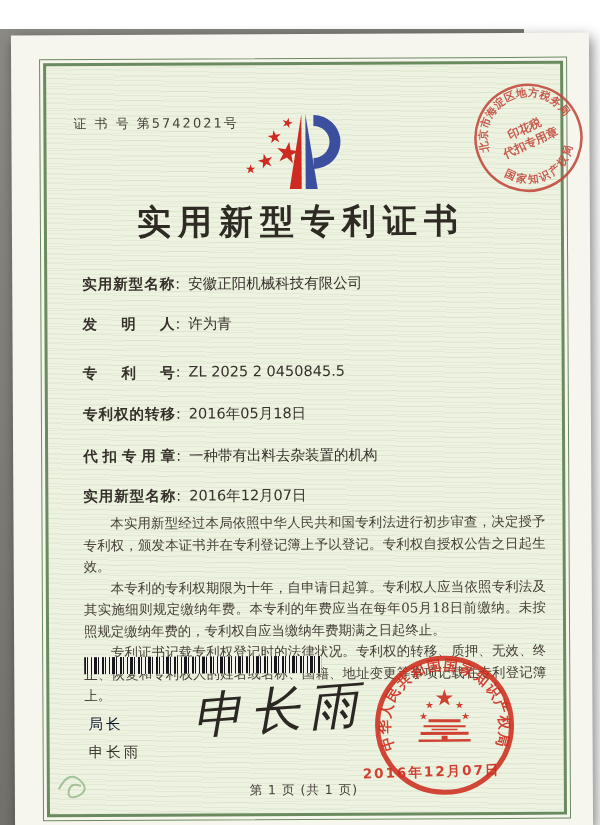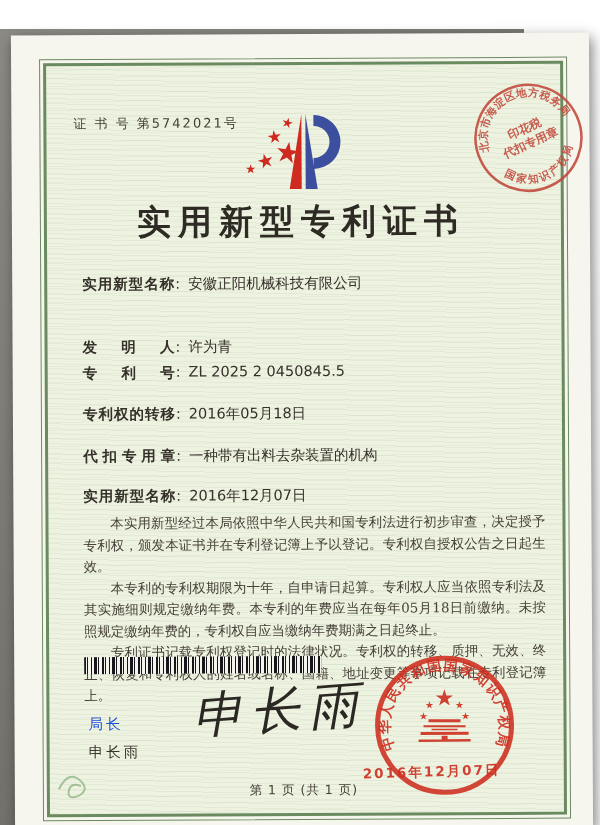--- a/index.html
+++ b/index.html
@@ -27,21 +27,21 @@
   .fsep{margin:0 8px 0 1px;}
   .paras{left:70px;top:478px;width:462px;color:#474139;
     font-family:"DejaVu Serif",serif;font-size:13.4px;line-height:21.5px;
     text-align:justify;}
   .paras p{margin:0;text-indent:2em;}
   .barcode{left:70px;top:622px;width:237px;height:17px;
     background:repeating-linear-gradient(90deg,
       #15151a 0 2px,#f4f3ec 2px 3px,#15151a 3px 4px,#f4f3ec 4px 7px,
       #15151a 7px 8px,#f4f3ec 8px 10px,#15151a 10px 13px,#f4f3ec 13px 14px,
       #15151a 14px 15px,#f4f3ec 15px 18px);}
-  .dirtitle{left:74px;top:680px;font-size:14.5px;letter-spacing:3px;color:#1d4ed8;}
+  .dirtitle{left:74px;top:680px;font-size:14.5px;letter-spacing:3px;color:#0f172a;}
   .dirname{left:74px;top:708px;font-size:14.5px;letter-spacing:3px;color:#39352e;}
   .sig{left:150px;top:643px;width:230px;text-align:center;
     font-family:"DejaVu Serif",serif;font-style:italic;font-size:50px;
     letter-spacing:8px;color:#2b2722;transform:rotate(-4deg);}
   .sealwrap{left:355px;top:617px;width:150px;height:150px;}
   .sealdate{left:348px;top:730px;font-size:13.5px;letter-spacing:2px;
     color:#ce2e1f;transform:rotate(-1.5deg);font-weight:bold;opacity:.9;}
   .footer{left:0;top:748px;width:578px;text-align:center;font-size:12.5px;
     color:#45403a;letter-spacing:1px;}
   .stampwrap{left:458px;top:46px;width:118px;height:118px;
@@ -74,21 +74,21 @@
       <polygon points="72,6 60,81 72,81" fill="#cf2a20"></polygon>
       <polygon points="76,6 88,81 76,81" fill="#3c4f9e"></polygon>
       <path d="M84,7 A27,27 0 0 1 84,61 L84,50 A16,16 0 0 0 84,18 Z" fill="#3c4f9e"></path>
     </svg>
 
     <div class="abs title">实用新型专利证书</div>
 
     <div class="abs frow" style="top:240px">
       <span class="flabel">实用新型名称</span><span class="fsep">:</span><span>安徽正阳机械科技有限公司</span>
     </div>
-    <div class="abs frow" style="top:303px">
+    <div class="abs frow" style="top:280px">
       <span class="flabel">发明人</span><span class="fsep">:</span><span>许为青</span>
     </div>
     <div class="abs frow" style="top:329px">
       <span class="flabel">专利号</span><span class="fsep">:</span><span>ZL 2025 2 0450845.5</span>
     </div>
     <div class="abs frow" style="top:370px">
       <span class="flabel">专利权的转移</span><span class="fsep">:</span><span>2016年05月18日</span>
     </div>
     <div class="abs frow" style="top:412px">
       <span class="flabel">代扣专用章</span><span class="fsep">:</span><span>一种带有出料去杂装置的机构</span>

